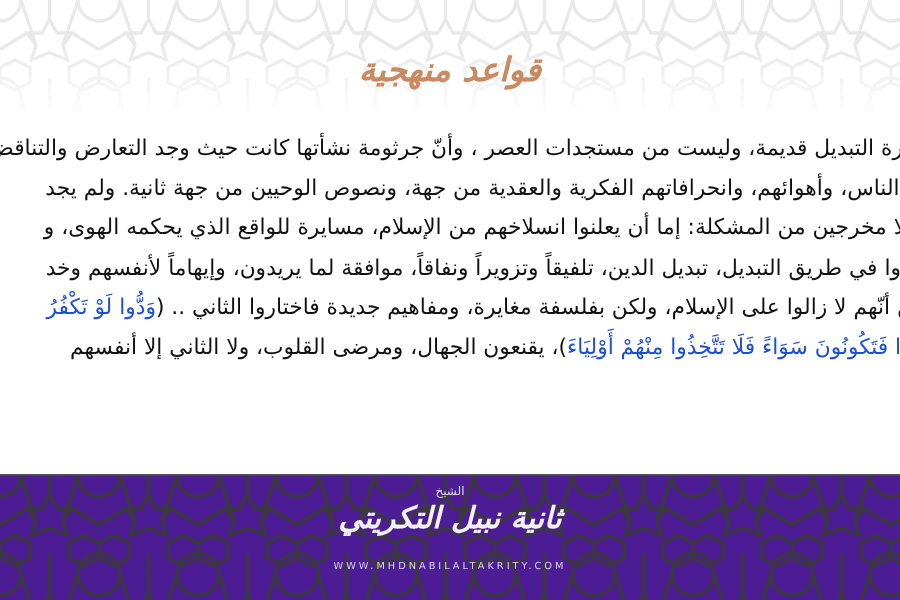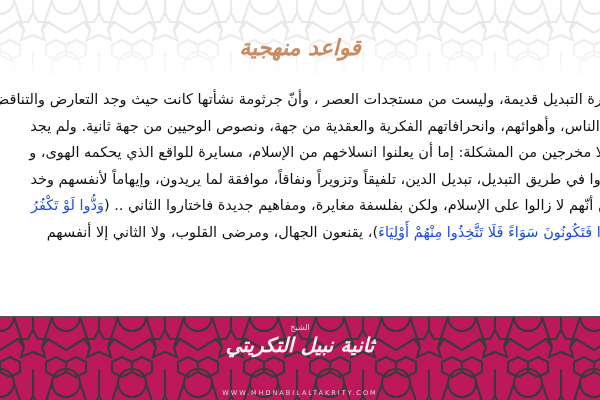--- a/index.html
+++ b/index.html
@@ -34,32 +34,32 @@
       font-size: 14.5px; color: #111111;
       white-space: nowrap;
     }
     .body-text .line {
       height: 26.5px; line-height: 26.5px;
       overflow: visible;
     }
     .quran { color: #1d4ed8; }
     .footer {
       position: absolute; left: 0; top: 316px; width: 600px; height: 84px;
-      background: #be185d; overflow: hidden;
+      background: #4c1d95; overflow: hidden;
       border-top: 1px solid #555;
     }
     .footer svg.pattern { position: absolute; left: 0; top: 0; }
     .sig {
       position: absolute; left: 0; width: 600px; text-align: center; color: #f2f2f2;
       direction: rtl;
     }
     .sig-small { top: 6px; font-size: 8px; color: #dddddd; }
     .sig-name { top: 16px; font-family: "DejaVu Serif", serif; font-size: 20px; font-style: italic; font-weight: bold; }
     .sig-url {
-      top: 72px; direction: ltr; font-size: 6.5px; letter-spacing: 2px; color: #d8d8d8;
+      top: 56px; direction: ltr; font-size: 6.5px; letter-spacing: 2px; color: #d8d8d8;
       font-family: "DejaVu Sans", sans-serif;
     }
   </style>
 </head>
 <body>
 
 <div class="header-band">
   <svg class="pattern" width="600" height="78" viewBox="0 0 600 78">
     <defs>
       <pattern id="geo" width="66" height="66" patternUnits="userSpaceOnUse">

